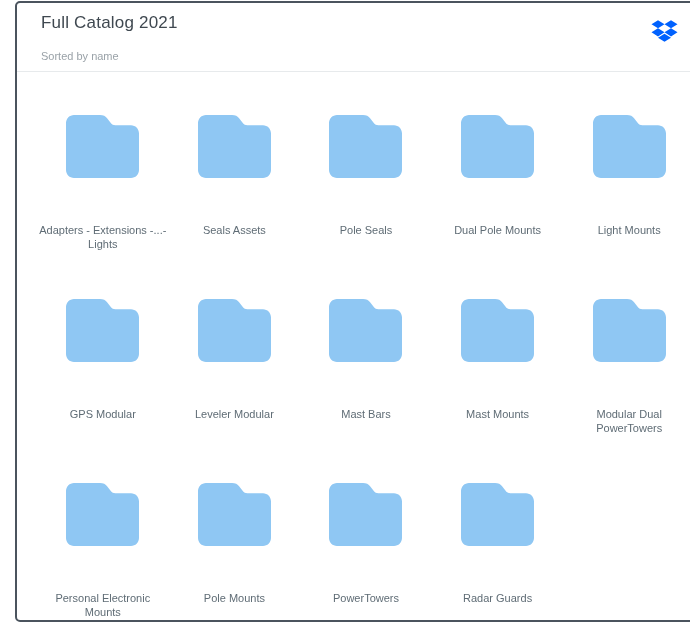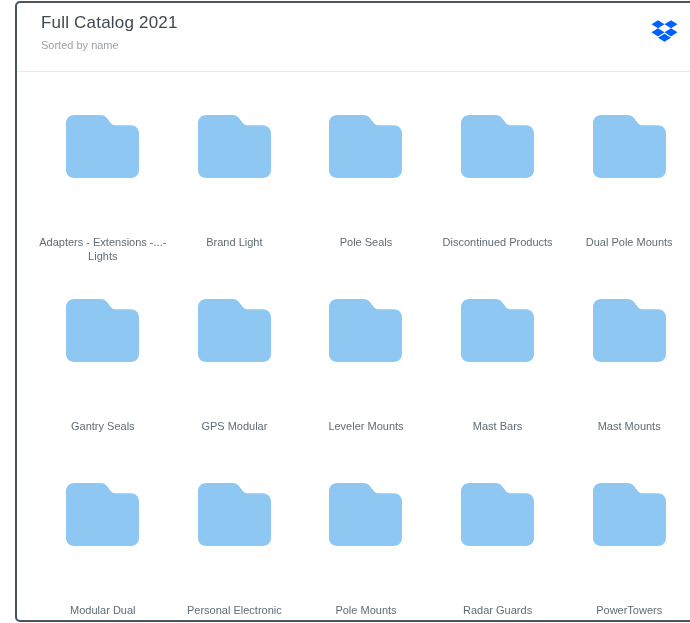--- a/index.html
+++ b/index.html
@@ -23,21 +23,21 @@
     border-bottom: 1px solid var(--divider, #e7eaec);
     height: 69px;
   }
   .page-title {
     font-size: 17px;
     font-weight: 400;
     color: var(--title-text, #3f4850);
     letter-spacing: 0.2px;
   }
   .sorted-by {
-    margin-top: 6px;
+    margin-top: 17px;
     font-size: 11px;
     color: var(--muted-text, #9aa2a8);
   }
   .logo {
     position: absolute;
     top: 15px; right: 23px;
     width: 27px; height: 26px;
     cursor: pointer;
   }
   .logo svg { width: 100%; height: 100%; display: block; }
@@ -52,21 +52,21 @@
     width: 131px;
     height: 129px;
     display: flex;
     flex-direction: column;
     align-items: center;
     cursor: pointer;
   }
   .folder-icon { width: 75px; height: 65px; flex: 0 0 auto; }
   .folder-icon svg { width: 100%; height: 100%; display: block; }
   .folder-label {
-    margin-top: 56px;
+    margin-top: 44px;
     max-width: 131px;
     text-align: center;
     font-size: 11px;
     line-height: 14px;
     color: var(--label-text, #5f6c75);
     white-space: pre-line;
   }
 </style>
 </head>
 <body>
@@ -93,75 +93,67 @@
     <span class="folder-label">Adapters - Extensions -...-
 Lights</span>
   </div>
 
   <div class="folder-tile">
     <span class="folder-icon">
       <svg viewBox="0 0 75 65" aria-hidden="true">
         <path fill="var(--folder-fill, #8fc7f3)" d="M1 9 C1 4.6 4.6 1 9 1 H35 C38.2 1 40.6 2.1 42.3 4.4 L45.8 9.1 C46.9 10.5 48.5 11.3 50.3 11.3 H66 C70.4 11.3 74 14.9 74 19.3 V56 C74 60.4 70.4 64 66 64 H9 C4.6 64 1 60.4 1 56 Z"></path>
       </svg>
     </span>
-    <span class="folder-label">Brand Light</span>
+    <span class="folder-label">Seals Assets</span>
   </div>
 
   <div class="folder-tile">
     <span class="folder-icon">
       <svg viewBox="0 0 75 65" aria-hidden="true">
         <path fill="var(--folder-fill, #8fc7f3)" d="M1 9 C1 4.6 4.6 1 9 1 H35 C38.2 1 40.6 2.1 42.3 4.4 L45.8 9.1 C46.9 10.5 48.5 11.3 50.3 11.3 H66 C70.4 11.3 74 14.9 74 19.3 V56 C74 60.4 70.4 64 66 64 H9 C4.6 64 1 60.4 1 56 Z"></path>
       </svg>
     </span>
     <span class="folder-label">Pole Seals</span>
   </div>
 
-  <div class="folder-tile">
-    <span class="folder-icon">
-      <svg viewBox="0 0 75 65" aria-hidden="true">
-        <path fill="var(--folder-fill, #8fc7f3)" d="M1 9 C1 4.6 4.6 1 9 1 H35 C38.2 1 40.6 2.1 42.3 4.4 L45.8 9.1 C46.9 10.5 48.5 11.3 50.3 11.3 H66 C70.4 11.3 74 14.9 74 19.3 V56 C74 60.4 70.4 64 66 64 H9 C4.6 64 1 60.4 1 56 Z"></path>
-      </svg>
-    </span>
-    <span class="folder-label">Discontinued Products</span>
-  </div>
 
   <div class="folder-tile">
     <span class="folder-icon">
       <svg viewBox="0 0 75 65" aria-hidden="true">
         <path fill="var(--folder-fill, #8fc7f3)" d="M1 9 C1 4.6 4.6 1 9 1 H35 C38.2 1 40.6 2.1 42.3 4.4 L45.8 9.1 C46.9 10.5 48.5 11.3 50.3 11.3 H66 C70.4 11.3 74 14.9 74 19.3 V56 C74 60.4 70.4 64 66 64 H9 C4.6 64 1 60.4 1 56 Z"></path>
       </svg>
     </span>
     <span class="folder-label">Dual Pole Mounts</span>
   </div>
 
   <div class="folder-tile">
     <span class="folder-icon">
       <svg viewBox="0 0 75 65" aria-hidden="true">
         <path fill="var(--folder-fill, #8fc7f3)" d="M1 9 C1 4.6 4.6 1 9 1 H35 C38.2 1 40.6 2.1 42.3 4.4 L45.8 9.1 C46.9 10.5 48.5 11.3 50.3 11.3 H66 C70.4 11.3 74 14.9 74 19.3 V56 C74 60.4 70.4 64 66 64 H9 C4.6 64 1 60.4 1 56 Z"></path>
       </svg>
     </span>
-    <span class="folder-label">Gantry Seals</span>
+    <span class="folder-label">Light Mounts</span>
   </div>
 
   <div class="folder-tile">
     <span class="folder-icon">
       <svg viewBox="0 0 75 65" aria-hidden="true">
         <path fill="var(--folder-fill, #8fc7f3)" d="M1 9 C1 4.6 4.6 1 9 1 H35 C38.2 1 40.6 2.1 42.3 4.4 L45.8 9.1 C46.9 10.5 48.5 11.3 50.3 11.3 H66 C70.4 11.3 74 14.9 74 19.3 V56 C74 60.4 70.4 64 66 64 H9 C4.6 64 1 60.4 1 56 Z"></path>
       </svg>
     </span>
     <span class="folder-label">GPS Modular</span>
   </div>
 
   <div class="folder-tile">
     <span class="folder-icon">
       <svg viewBox="0 0 75 65" aria-hidden="true">
         <path fill="var(--folder-fill, #8fc7f3)" d="M1 9 C1 4.6 4.6 1 9 1 H35 C38.2 1 40.6 2.1 42.3 4.4 L45.8 9.1 C46.9 10.5 48.5 11.3 50.3 11.3 H66 C70.4 11.3 74 14.9 74 19.3 V56 C74 60.4 70.4 64 66 64 H9 C4.6 64 1 60.4 1 56 Z"></path>
       </svg>
     </span>
-    <span class="folder-label">Leveler Mounts</span>
+    <span class="folder-label">Leveler Modular</span>
   </div>
 
   <div class="folder-tile">
     <span class="folder-icon">
       <svg viewBox="0 0 75 65" aria-hidden="true">
         <path fill="var(--folder-fill, #8fc7f3)" d="M1 9 C1 4.6 4.6 1 9 1 H35 C38.2 1 40.6 2.1 42.3 4.4 L45.8 9.1 C46.9 10.5 48.5 11.3 50.3 11.3 H66 C70.4 11.3 74 14.9 74 19.3 V56 C74 60.4 70.4 64 66 64 H9 C4.6 64 1 60.4 1 56 Z"></path>
       </svg>
     </span>
     <span class="folder-label">Mast Bars</span>
   </div>
@@ -201,26 +193,26 @@
     </span>
     <span class="folder-label">Pole Mounts</span>
   </div>
 
   <div class="folder-tile">
     <span class="folder-icon">
       <svg viewBox="0 0 75 65" aria-hidden="true">
         <path fill="var(--folder-fill, #8fc7f3)" d="M1 9 C1 4.6 4.6 1 9 1 H35 C38.2 1 40.6 2.1 42.3 4.4 L45.8 9.1 C46.9 10.5 48.5 11.3 50.3 11.3 H66 C70.4 11.3 74 14.9 74 19.3 V56 C74 60.4 70.4 64 66 64 H9 C4.6 64 1 60.4 1 56 Z"></path>
       </svg>
     </span>
+    <span class="folder-label">PowerTowers</span>
+  </div>
+
+  <div class="folder-tile">
+    <span class="folder-icon">
+      <svg viewBox="0 0 75 65" aria-hidden="true">
+        <path fill="var(--folder-fill, #8fc7f3)" d="M1 9 C1 4.6 4.6 1 9 1 H35 C38.2 1 40.6 2.1 42.3 4.4 L45.8 9.1 C46.9 10.5 48.5 11.3 50.3 11.3 H66 C70.4 11.3 74 14.9 74 19.3 V56 C74 60.4 70.4 64 66 64 H9 C4.6 64 1 60.4 1 56 Z"></path>
+      </svg>
+    </span>
     <span class="folder-label">Radar Guards</span>
   </div>
-
-  <div class="folder-tile">
-    <span class="folder-icon">
-      <svg viewBox="0 0 75 65" aria-hidden="true">
-        <path fill="var(--folder-fill, #8fc7f3)" d="M1 9 C1 4.6 4.6 1 9 1 H35 C38.2 1 40.6 2.1 42.3 4.4 L45.8 9.1 C46.9 10.5 48.5 11.3 50.3 11.3 H66 C70.4 11.3 74 14.9 74 19.3 V56 C74 60.4 70.4 64 66 64 H9 C4.6 64 1 60.4 1 56 Z"></path>
-      </svg>
-    </span>
-    <span class="folder-label">PowerTowers</span>
-  </div>
 </div>
 
 </div>
 
 </body></html>

